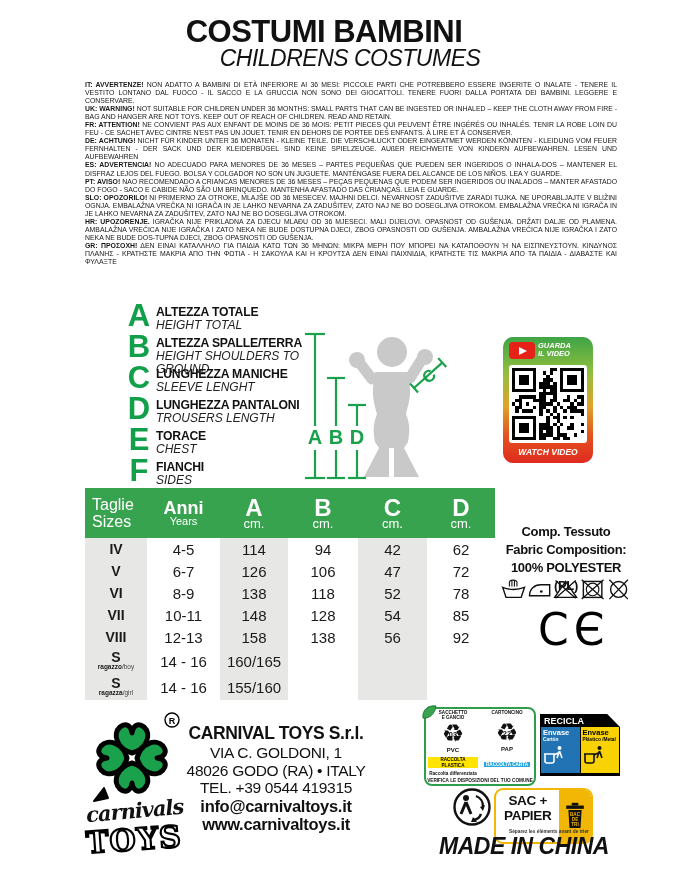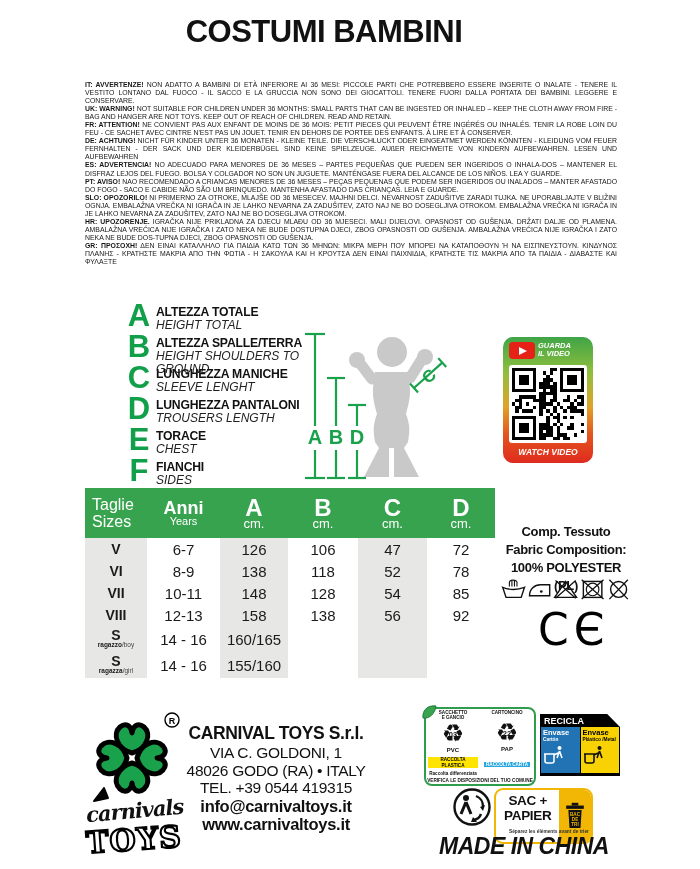--- a/index.html
+++ b/index.html
@@ -129,20 +129,21 @@
             font-size:4.8px;font-weight:bold;color:#333;}
   .origin{position:absolute;left:428px;top:833px;width:192px;text-align:center;
           font-weight:900;font-style:italic;font-size:23px;letter-spacing:-0.5px;}
 </style>
 </head>
 <body>
 
 <div class="page">
 
   <div class="title">COSTUMI BAMBINI</div>
+  <div class="subtitle">CHILDRENS COSTUMES</div>
 
   <div class="warn">
     <p><b>IT: AVVERTENZE!</b><span> NON ADATTO A BAMBINI DI ETÀ INFERIORE AI 36 MESI: PICCOLE PARTI CHE POTREBBERO ESSERE INGERITE O INALATE - TENERE IL VESTITO LONTANO DAL FUOCO - IL SACCO E LA GRUCCIA NON SONO DEI GIOCATTOLI. TENERE FUORI DALLA PORTATA DEI BAMBINI. LEGGERE E CONSERVARE.</span></p>
     <p><b>UK: WARNING!</b><span> NOT SUITABLE FOR CHILDREN UNDER 36 MONTHS: SMALL PARTS THAT CAN BE INGESTED OR INHALED – KEEP THE CLOTH AWAY FROM FIRE - BAG AND HANGER ARE NOT  TOYS. KEEP OUT OF REACH OF CHILDREN.  READ AND RETAIN.</span></p>
     <p><b>FR: ATTENTION!</b><span> NE CONVIENT PAS AUX ENFANT DE MOINS DE 36 MOIS: PETIT PIECES QUI PEUVENT  ÊTRE INGÉRÉS OU INHALÉS. TENIR LA ROBE LOIN DU FEU - CE SACHET AVEC CINTRE N'EST PAS UN JOUET. TENIR EN DEHORS DE PORTEE DES ENFANTS. À LIRE ET À CONSERVER.</span></p>
     <p><b>DE: ACHTUNG!</b><span>  NICHT FÜR KINDER UNTER 36 MONATEN - KLEINE TEILE. DIE VERSCHLUCKT ODER EINGEATMET WERDEN KÖNNTEN - KLEIDUNG VOM FEUER FERNHALTEN - DER SACK UND DER KLEIDERBÜGEL SIND KEINE SPIELZEUGE. AUßER REICHWEITE VON KINDERN AUFBEWAHREN. LESEN UND AUFBEWAHREN</span></p>
     <p><b>ES: ADVERTENCIA!</b><span> NO ADECUADO PARA MENORES DE 36 MESES – PARTES PEQUEÑAS QUE PUEDEN SER INGERIDOS O INHALA-DOS – MANTENER EL DISFRAZ LEJOS DEL FUEGO. BOLSA Y COLGADOR NO SON UN JUGUETE. MANTÉNGASE FUERA DEL ALCANCE DE LOS NIÑOS. LEA Y GUARDE.</span></p>
     <p><b>PT: AVISO!</b><span> NAO RECOMENDADO A CRIANCAS MENORES DE 36 MESES – PEÇAS PEQUENAS QUE PODEM SER INGERIDOS OU INALADOS – MANTER AFASTADO DO FOGO - SACO E CABIDE NÃO SÃO UM BRINQUEDO. MANTENHA AFASTADO DAS CRIANÇAS. LEIA E GUARDE.</span></p>
     <p><b>SLO: OPOZORILO!</b><span> NI PRIMERNO ZA OTROKE, MLAJŠE OD 36 MESECEV. MAJHNI DELCI. NEVARNOST ZADUŠITVE ZARADI TUJKA. NE UPORABLJAJTE V BLIŽINI OGNJA. EMBALAŽNA VREČKA NI IGRAČA IN JE LAHKO NEVARNA ZA ZADUŠITEV, ZATO NAJ NE BO DOSEGLJIVA OTROKOM.  EMBALAŽNA VREČKA NI IGRAČA IN JE LAHKO NEVARNA ZA ZADUŠITEV, ZATO NAJ NE BO DOSEGLJIVA OTROKOM.</span></p>
     <p><b>HR: UPOZORENJE.</b><span> IGRAČKA NIJE PRIKLADNA ZA DJECU MLAĐU OD 36 MJESECI. MALI DIJELOVI. OPASNOST OD GUŠENJA. DRŽATI DALJE OD PLAMENA. AMBALAŽNA VREĆICA NIJE IGRAČKA I ZATO NEKA NE BUDE DOSTUPNA DJECI, ZBOG OPASNOSTI OD GUŠENJA. AMBALAŽNA VREĆICA NIJE IGRAČKA I ZATO NEKA NE BUDE DOS-TUPNA DJECI, ZBOG OPASNOSTI OD GUŠENJA.</span></p>
@@ -394,20 +395,30 @@
         <div class="cu">cm.</div>
       </div>
       <div class="th w6">
         <div class="cl">D</div>
         <div class="cu">cm.</div>
       </div>
     </div>
 
     <div class="tr">
       <div class="td w1 size shade">
+          <span>IV</span>
+        </div>
+      <div class="td w2">4-5</div>
+      <div class="td w3 shade">114</div>
+      <div class="td w4">94</div>
+      <div class="td w5 shade">42</div>
+      <div class="td w6">62</div>
+    </div>
+    <div class="tr">
+      <div class="td w1 size shade">
           <span>V</span>
         </div>
       <div class="td w2">6-7</div>
       <div class="td w3 shade">126</div>
       <div class="td w4">106</div>
       <div class="td w5 shade">47</div>
       <div class="td w6">72</div>
     </div>
     <div class="tr">
       <div class="td w1 size shade">

